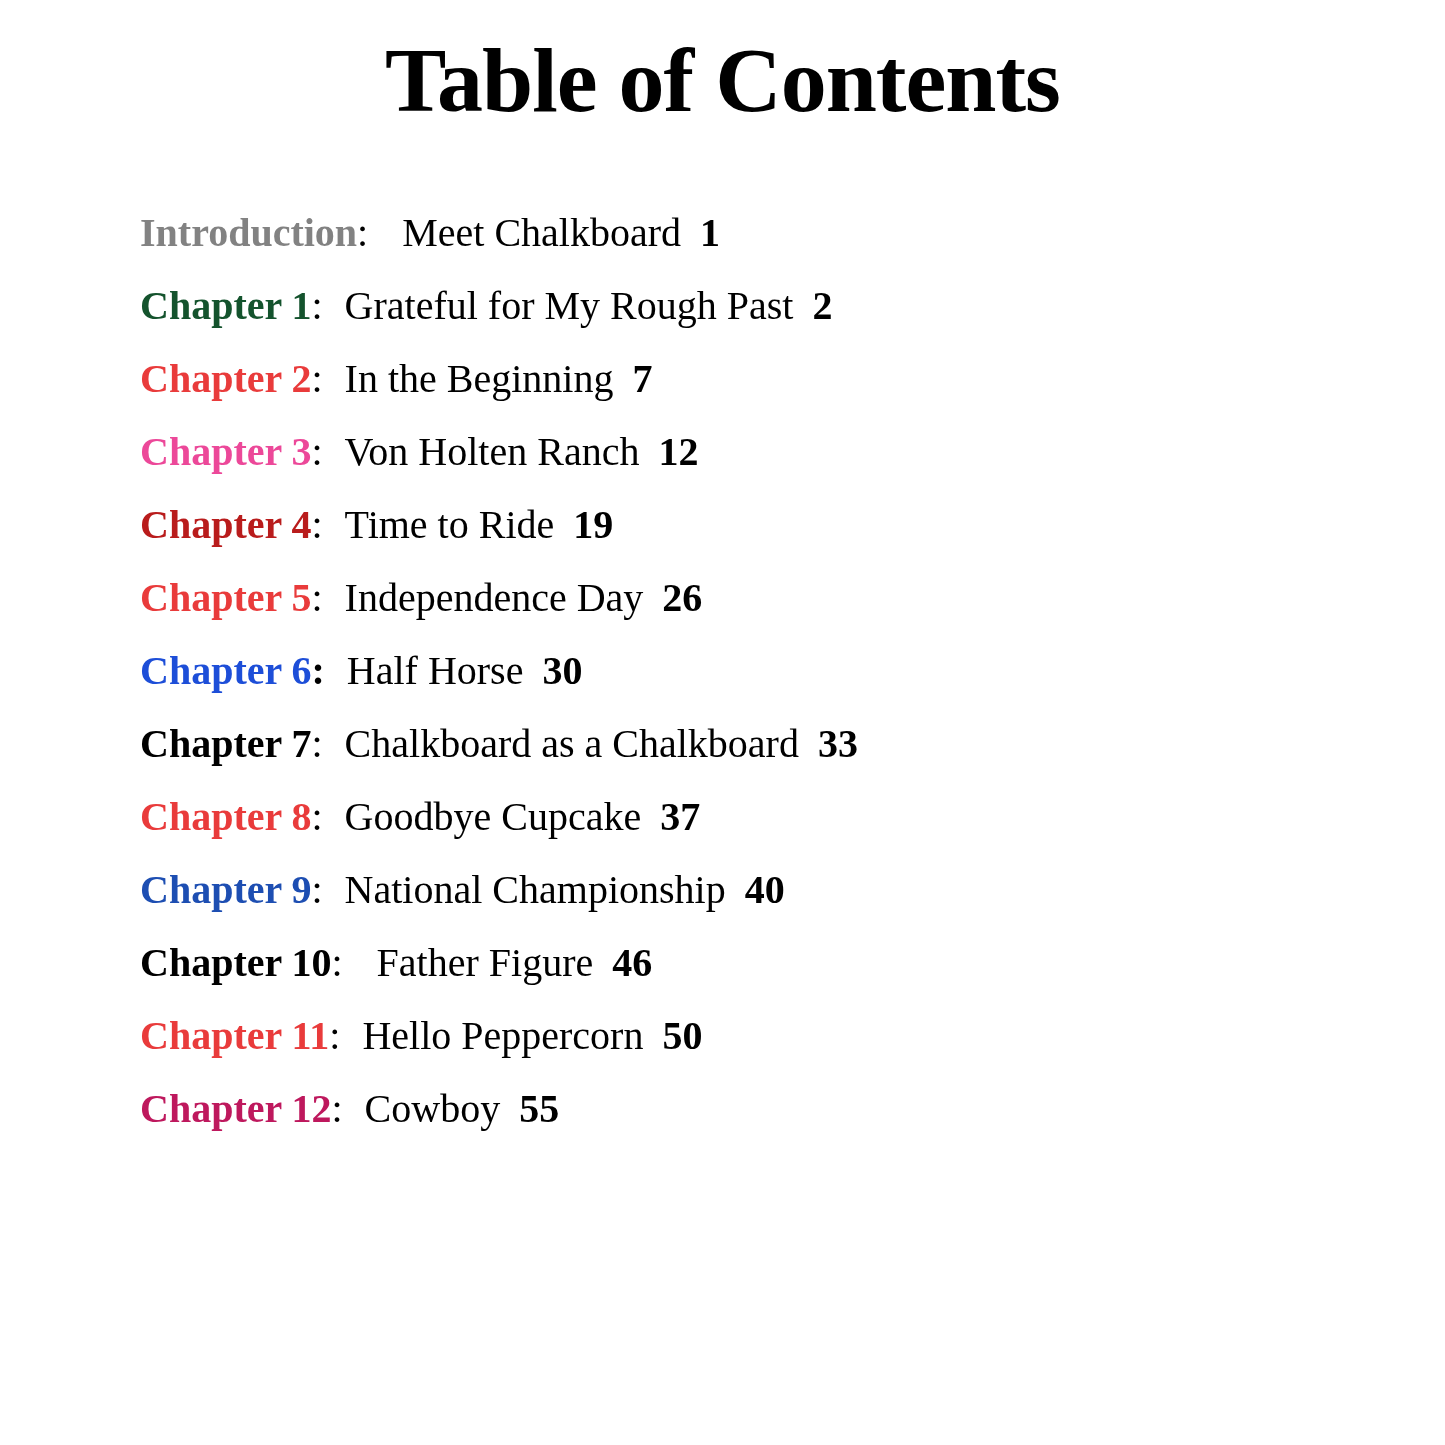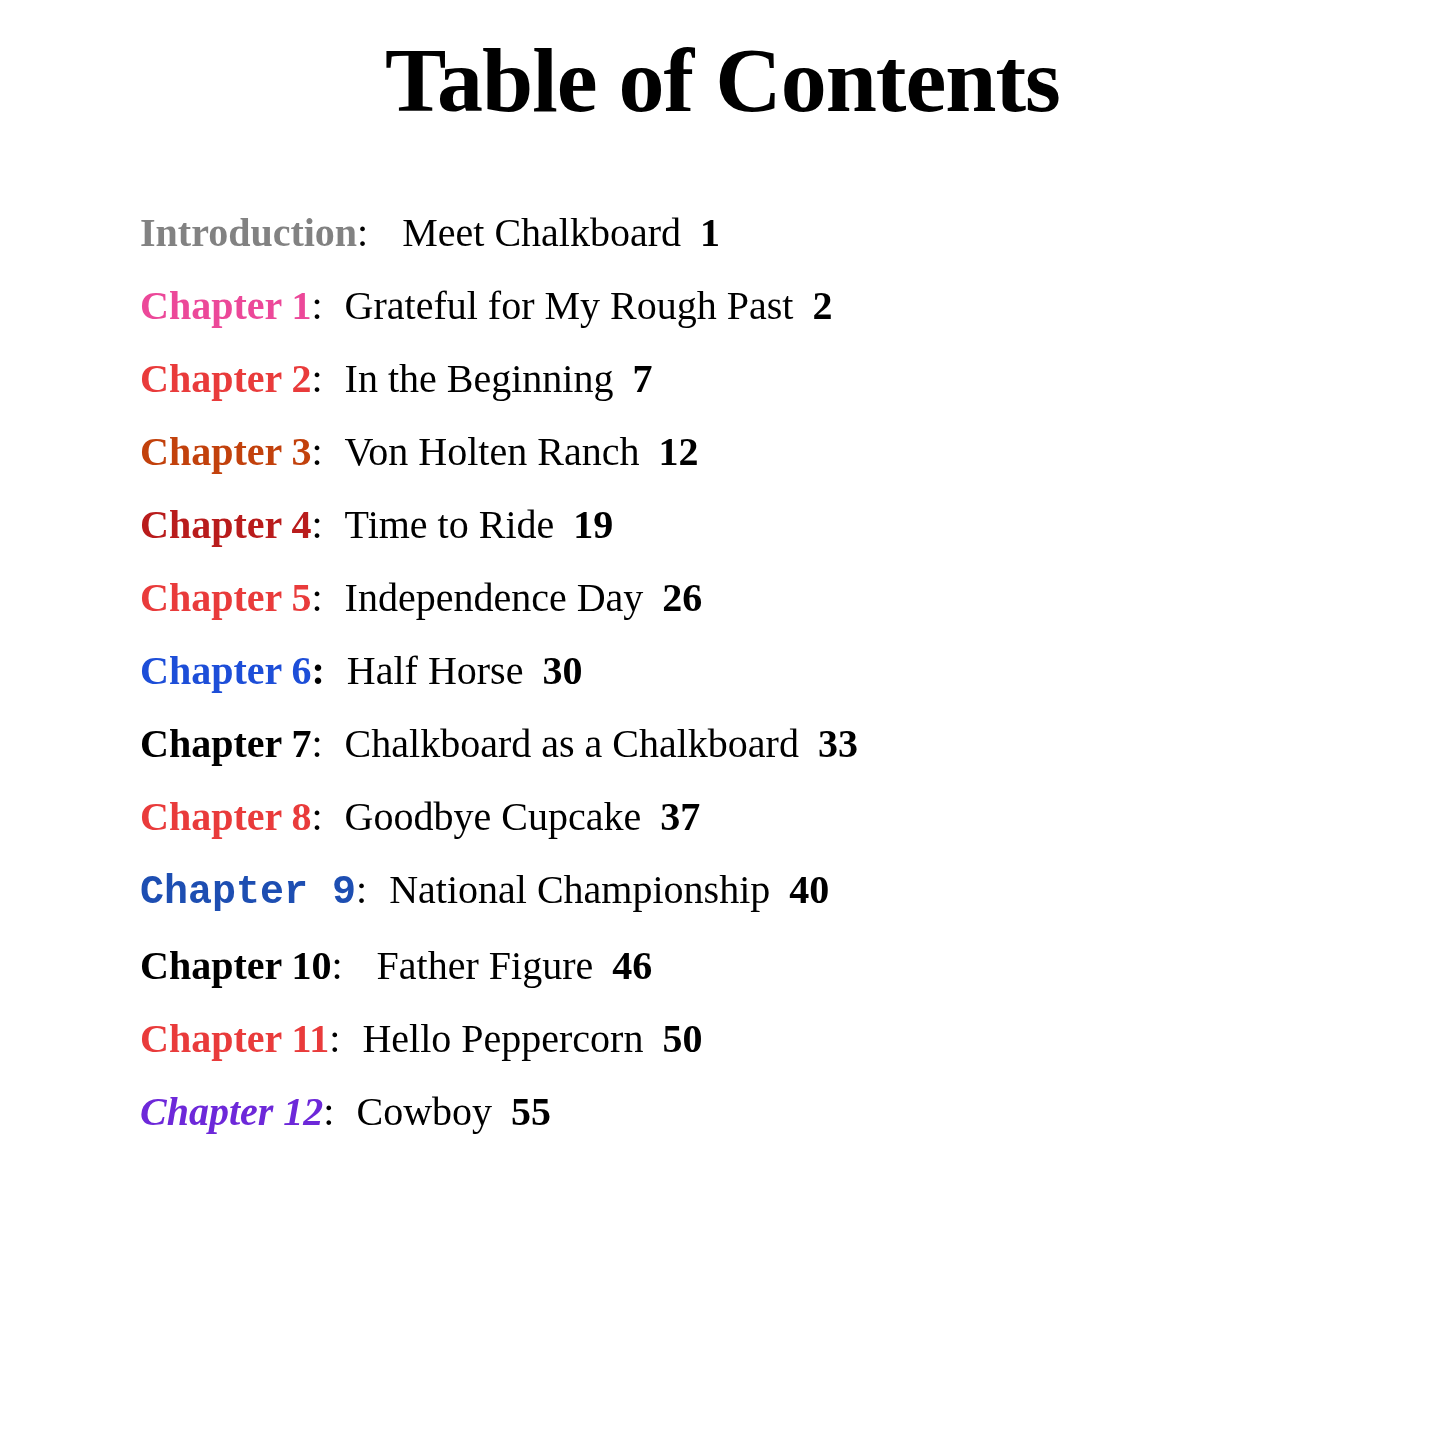--- a/index.html
+++ b/index.html
@@ -58,26 +58,26 @@
     margin-left: 19px;
   }
 </style>
 </head>
 <body>
 
 <div id="page">
   <div class="title">Table of Contents</div>
   <div class="toc-list">
       <div class="toc-entry"><span class="entry-label" style="color: rgb(130, 130, 130);">Introduction</span><span class="entry-colon">:</span><span class="entry-title wide">Meet Chalkboard</span><span class="entry-page">1</span></div>
-      <div class="toc-entry"><span class="entry-label" style="color: #ec4899;">Chapter 1</span><span class="entry-colon">:</span><span class="entry-title">Grateful for My Rough Past</span><span class="entry-page">2</span></div>
+      <div class="toc-entry"><span class="entry-label" style="color: #14532d;">Chapter 1</span><span class="entry-colon">:</span><span class="entry-title">Grateful for My Rough Past</span><span class="entry-page">2</span></div>
       <div class="toc-entry"><span class="entry-label" style="color: rgb(233, 59, 59);">Chapter 2</span><span class="entry-colon">:</span><span class="entry-title">In the Beginning</span><span class="entry-page">7</span></div>
-      <div class="toc-entry"><span class="entry-label" style="color: #c2410c; text-align: right;">Chapter 3</span><span class="entry-colon">:</span><span class="entry-title">Von Holten Ranch</span><span class="entry-page">12</span></div>
+      <div class="toc-entry"><span class="entry-label" style="color: #ec4899; text-align: right;">Chapter 3</span><span class="entry-colon">:</span><span class="entry-title">Von Holten Ranch</span><span class="entry-page">12</span></div>
       <div class="toc-entry"><span class="entry-label" style="color: #b91c1c;">Chapter 4</span><span class="entry-colon">:</span><span class="entry-title">Time to Ride</span><span class="entry-page">19</span></div>
       <div class="toc-entry"><span class="entry-label" style="color: rgb(233, 59, 59);">Chapter 5</span><span class="entry-colon">:</span><span class="entry-title">Independence Day</span><span class="entry-page">26</span></div>
       <div class="toc-entry"><span class="entry-label" style="color: #1d4ed8;">Chapter 6</span><span class="entry-colon bold">:</span><span class="entry-title">Half Horse</span><span class="entry-page">30</span></div>
       <div class="toc-entry"><span class="entry-label" style="color: rgb(0, 0, 0);">Chapter 7</span><span class="entry-colon">:</span><span class="entry-title">Chalkboard as a Chalkboard</span><span class="entry-page">33</span></div>
       <div class="toc-entry"><span class="entry-label" style="color: rgb(233, 59, 59);">Chapter 8</span><span class="entry-colon">:</span><span class="entry-title">Goodbye Cupcake</span><span class="entry-page">37</span></div>
-      <div class="toc-entry"><span class="entry-label" style="color: rgb(29, 78, 178); font-family: Liberation Mono, monospace;">Chapter 9</span><span class="entry-colon">:</span><span class="entry-title">National Championship</span><span class="entry-page">40</span></div>
+      <div class="toc-entry"><span class="entry-label" style="color: rgb(29, 78, 178);">Chapter 9</span><span class="entry-colon">:</span><span class="entry-title">National Championship</span><span class="entry-page">40</span></div>
       <div class="toc-entry"><span class="entry-label" style="color: rgb(0, 0, 0);">Chapter 10</span><span class="entry-colon">:</span><span class="entry-title wide">Father Figure</span><span class="entry-page">46</span></div>
       <div class="toc-entry"><span class="entry-label" style="color: rgb(233, 59, 59);">Chapter 11</span><span class="entry-colon">:</span><span class="entry-title">Hello Peppercorn</span><span class="entry-page">50</span></div>
-      <div class="toc-entry"><span class="entry-label" style="color: #6d28d9; font-style: italic;">Chapter 12</span><span class="entry-colon">:</span><span class="entry-title">Cowboy</span><span class="entry-page">55</span></div>
+      <div class="toc-entry"><span class="entry-label" style="color: #be185d;">Chapter 12</span><span class="entry-colon">:</span><span class="entry-title">Cowboy</span><span class="entry-page">55</span></div>
     </div>
 </div>
 
 </body></html>

